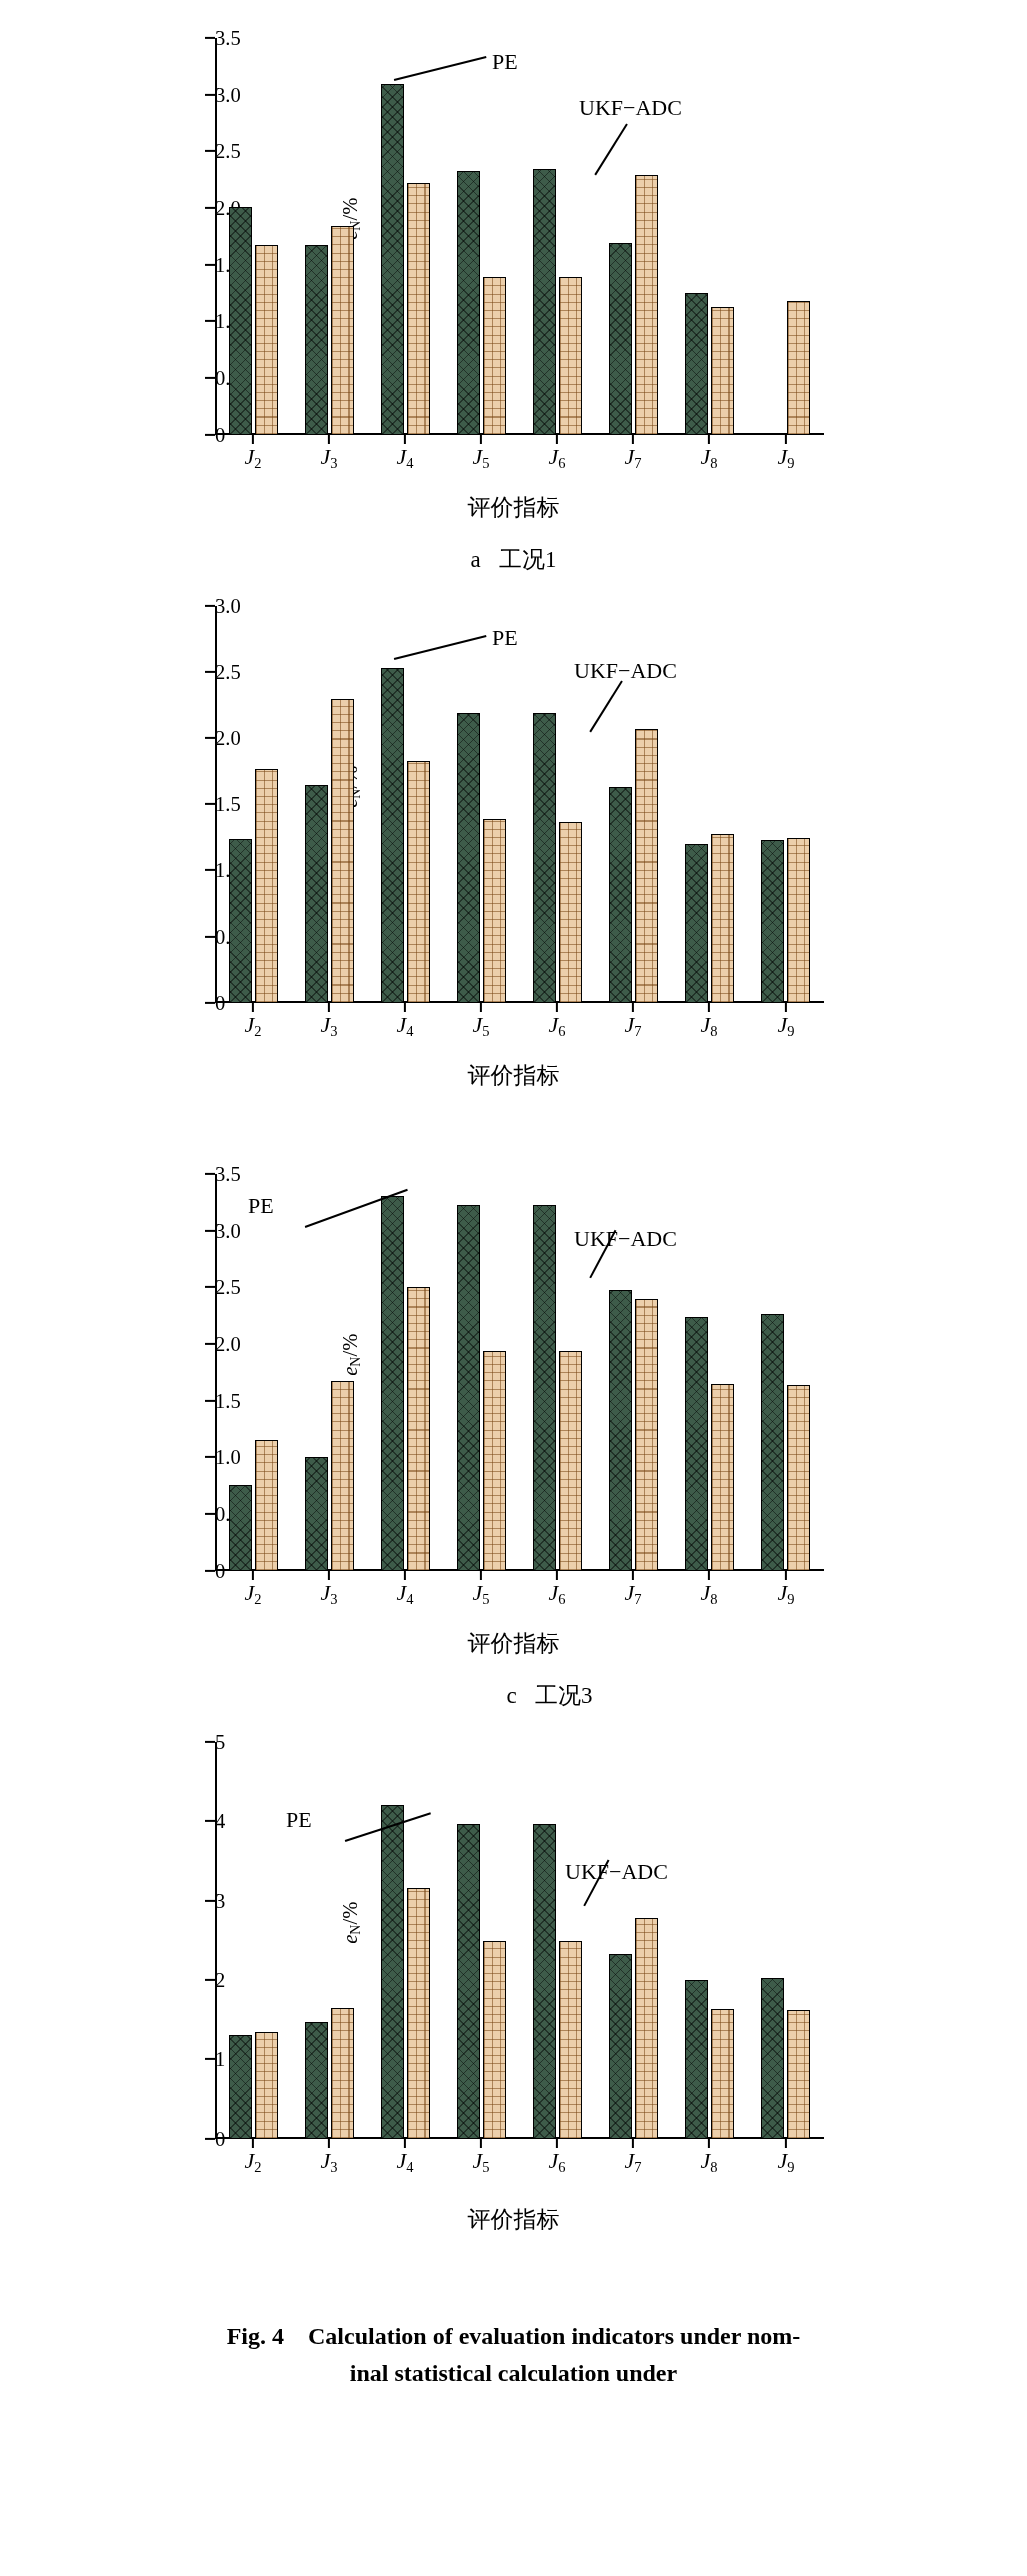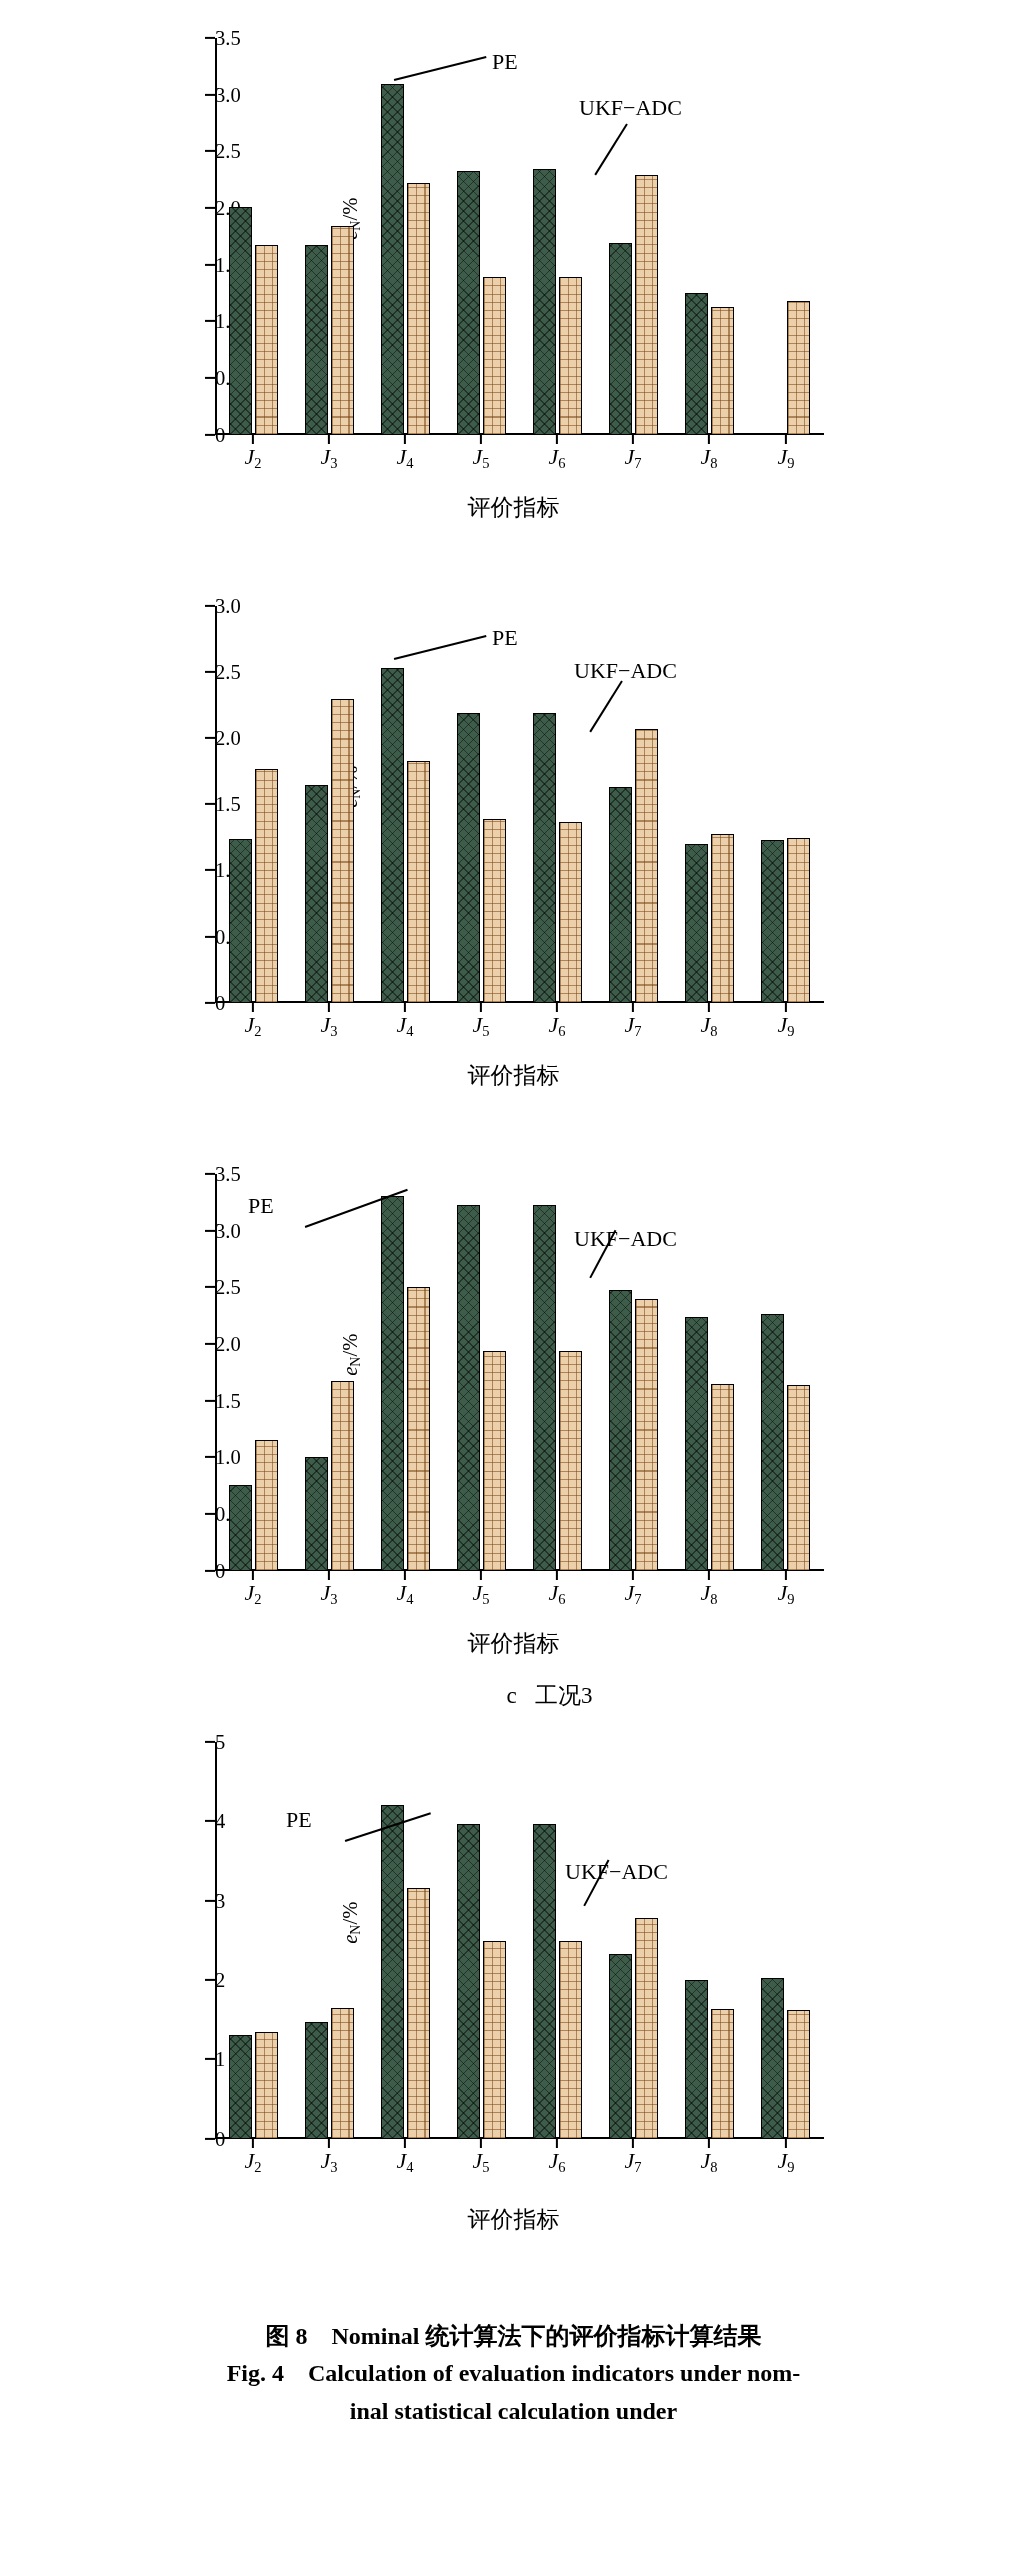--- a/index.html
+++ b/index.html
@@ -223,20 +223,23 @@
           <div class="xtickmark" style="left: 494px;"></div>
           <div class="xtick" style="left: 571px;"><i>J</i><sub>9</sub></div>
           <div class="xtickmark" style="left: 571px;"></div>
         </div>
       <div class="anno" style="left:277px; top:11px;">PE</div>
       <div class="leader" style="left:179px; top:41px; width:95px; transform: rotate(-14deg);"></div>
       <div class="anno" style="left:364px; top:57px;">UKF−ADC</div>
       <div class="leader" style="left:380px; top:136px; width:60px; transform: rotate(-58deg);"></div>
     </div>
     <div class="xlabel" style="top:470px;">评价指标</div>
+    <div class="subcaption" style="top:522px;">
+      <span class="let">a</span><span class="gap"></span><span>工况1</span>
+    </div>
   </div>
 
   <div class="panel">
     <div class="plot-wrap">
       <div class="axes"></div>
       <div class="ylabel"><i>e</i><sub>N</sub>/%</div>
       <div class="ytick-layer" id="yticks-b">
           <div class="ytick" style="top: 397px; left: 0px;">0</div>
           <div class="ytickmark" style="top: 397px;"></div>
           <div class="ytick" style="top: 331px; left: 0px;">0.5</div>
@@ -421,19 +424,18 @@
         </div>
       <div class="anno" style="left:71px; top:65px;">PE</div>
       <div class="leader" style="left:130px; top:98px; width:90px; transform: rotate(-18deg);"></div>
       <div class="anno" style="left:350px; top:117px;">UKF−ADC</div>
       <div class="leader" style="left:369px; top:163px; width:52px; transform: rotate(-62deg);"></div>
     </div>
     <div class="xlabel" style="top:478px;">评价指标</div>
   </div>
 
   <div class="caption">
-    <div>图 8　Nominal 统计算法下的评价指标计算结果</div>
     <div>Fig. 4　Calculation of evaluation indicators under nom-</div>
     <div>inal statistical calculation under</div>
   </div>
 
 </div>
 
 
 </body></html>

